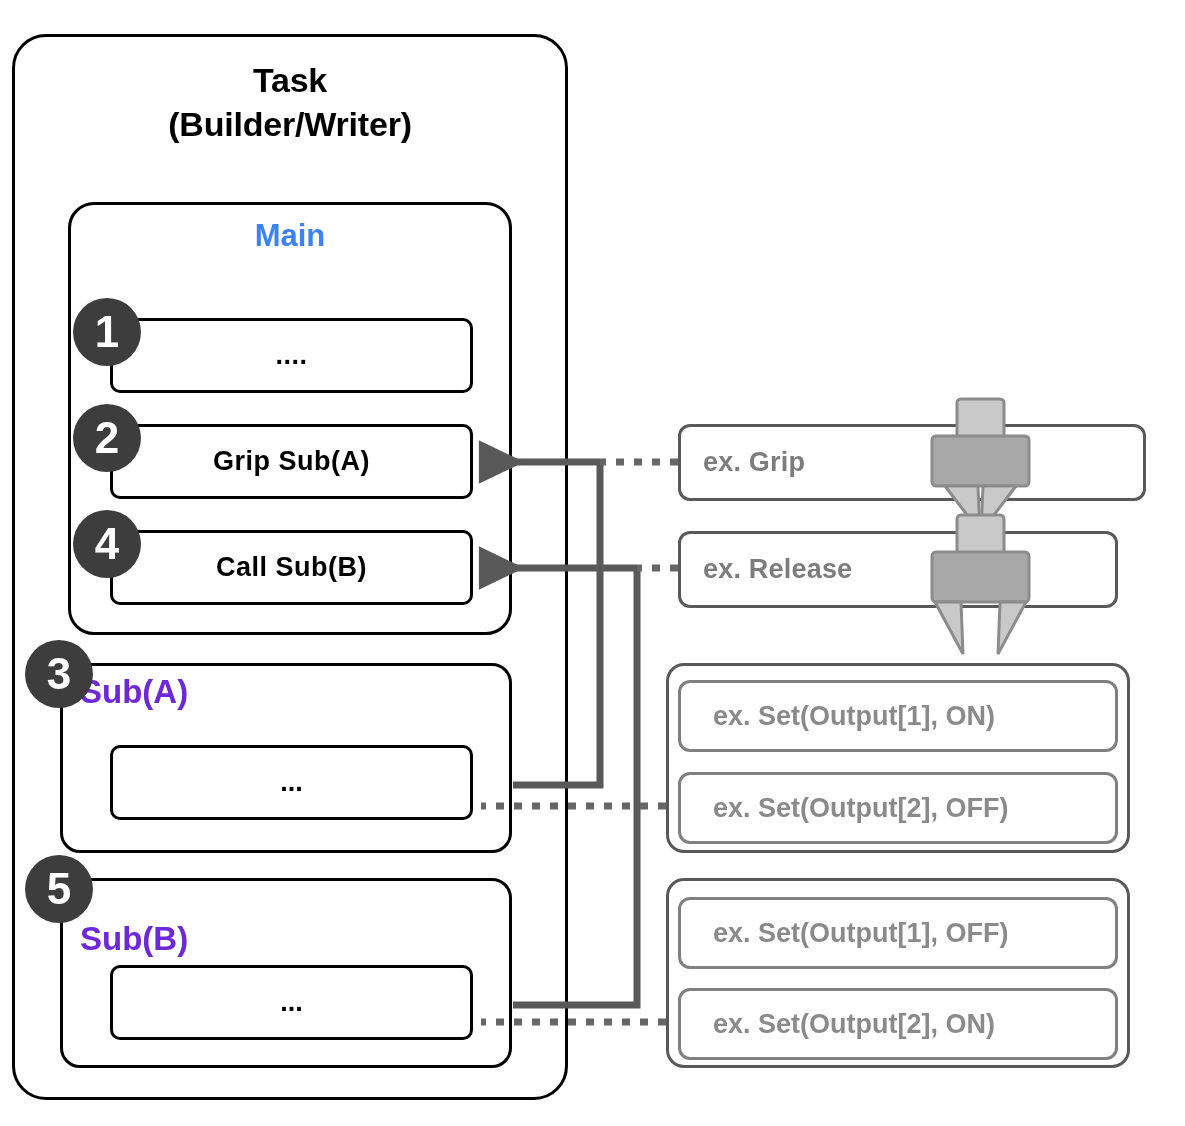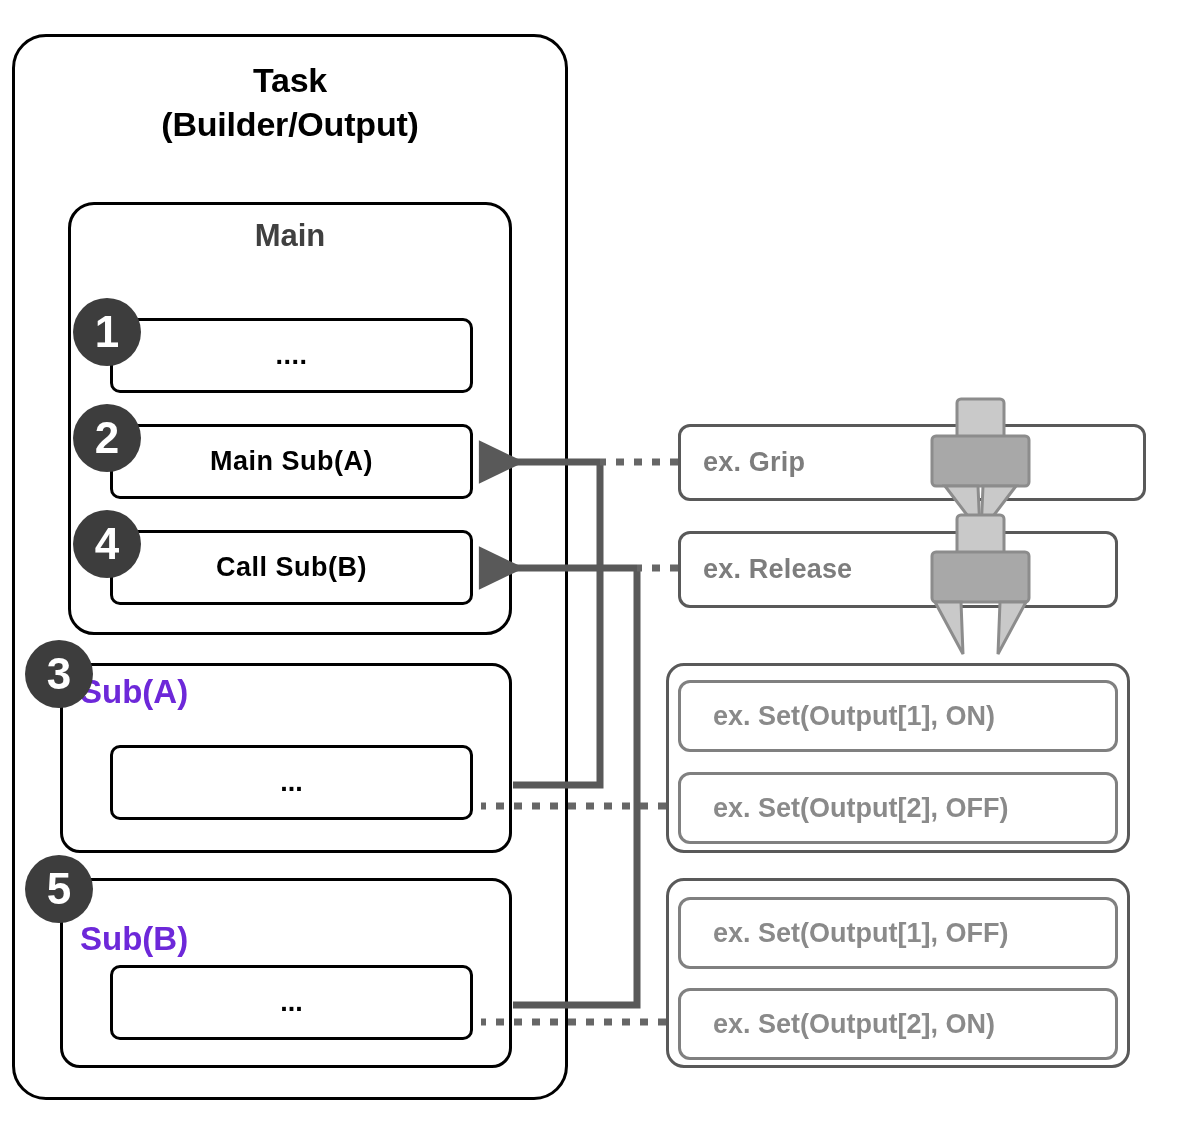--- a/index.html
+++ b/index.html
@@ -48,21 +48,21 @@
     border: 3px solid #000000;
     border-radius: 26px;
     background: #ffffff;
   }
   .main-title {
     left: 68px; top: 218px;
     width: 444px;
     text-align: center;
     font-size: 31px;
     font-weight: bold;
-    color: #404040;
+    color: #3b82f6;
   }
 
   
   .step-row {
     border: 3px solid #000000;
     border-radius: 10px;
     background: #ffffff;
     left: 110px;
     width: 363px;
     height: 75px;
@@ -195,28 +195,28 @@
   }
 </style>
 </head>
 <body>
 
 <div id="stage">
 
   <div class="abs task-box"></div>
   <div class="abs task-title">
     <div>Task</div>
-    <div>(Builder/Output)</div>
+    <div>(Builder/Writer)</div>
   </div>
 
   <div class="abs main-box"></div>
   <div class="abs main-title">Main</div>
 
   <div class="abs step-row r1">....</div>
-  <div class="abs step-row r2">Main Sub(A)</div>
+  <div class="abs step-row r2">Grip Sub(A)</div>
   <div class="abs step-row r3">Call Sub(B)</div>
 
   <div class="abs sub-box sa"></div>
   <div class="abs sub-title sa">Sub(A)</div>
   <div class="abs sub-inner sa">...</div>
 
   <div class="abs sub-box sb"></div>
   <div class="abs sub-title sb">Sub(B)</div>
   <div class="abs sub-inner sb">...</div>
 

